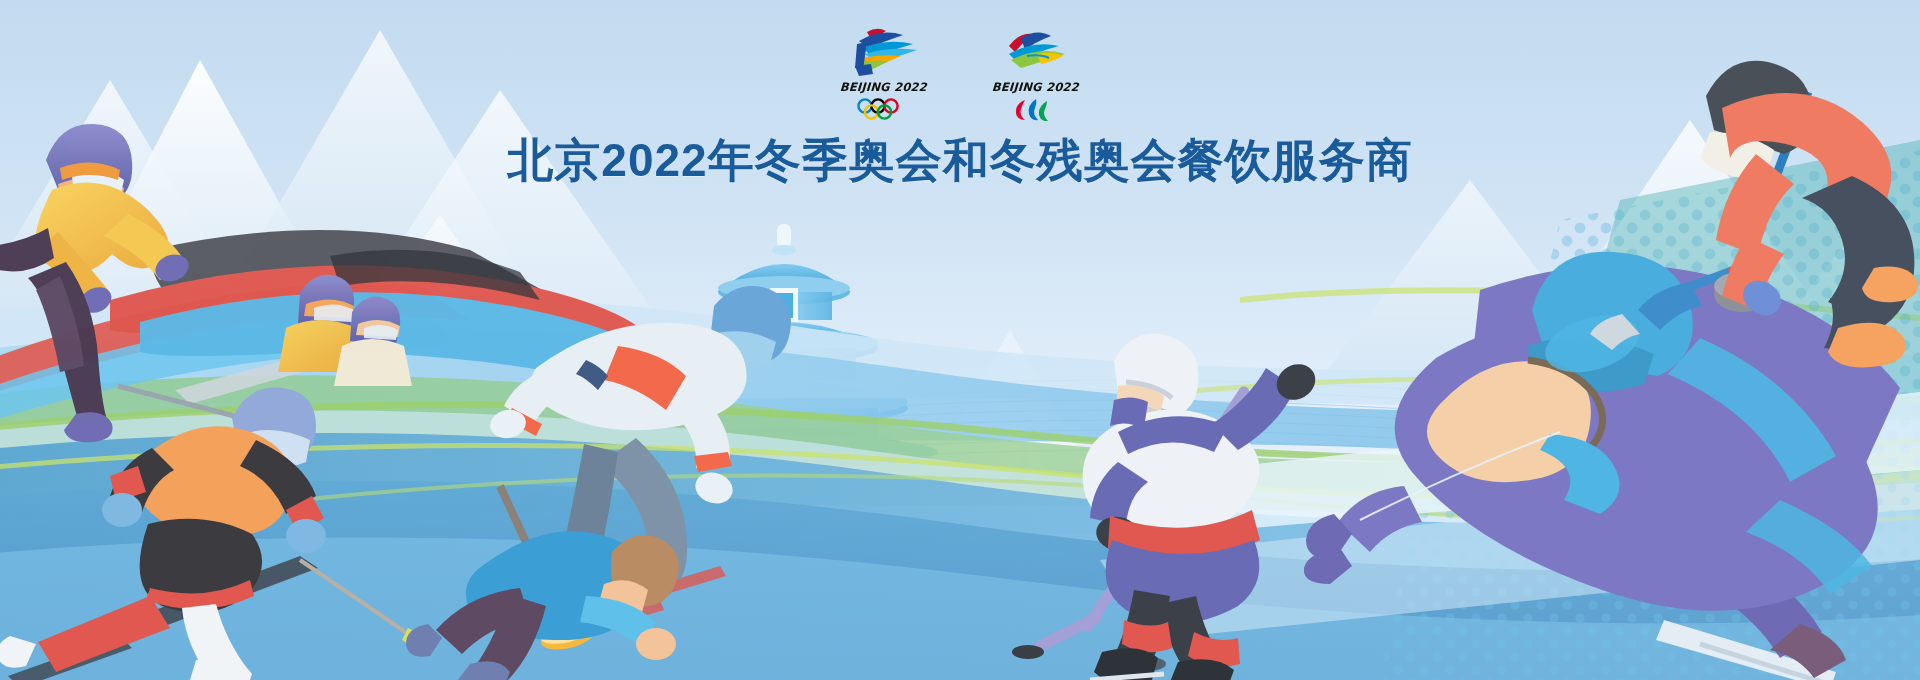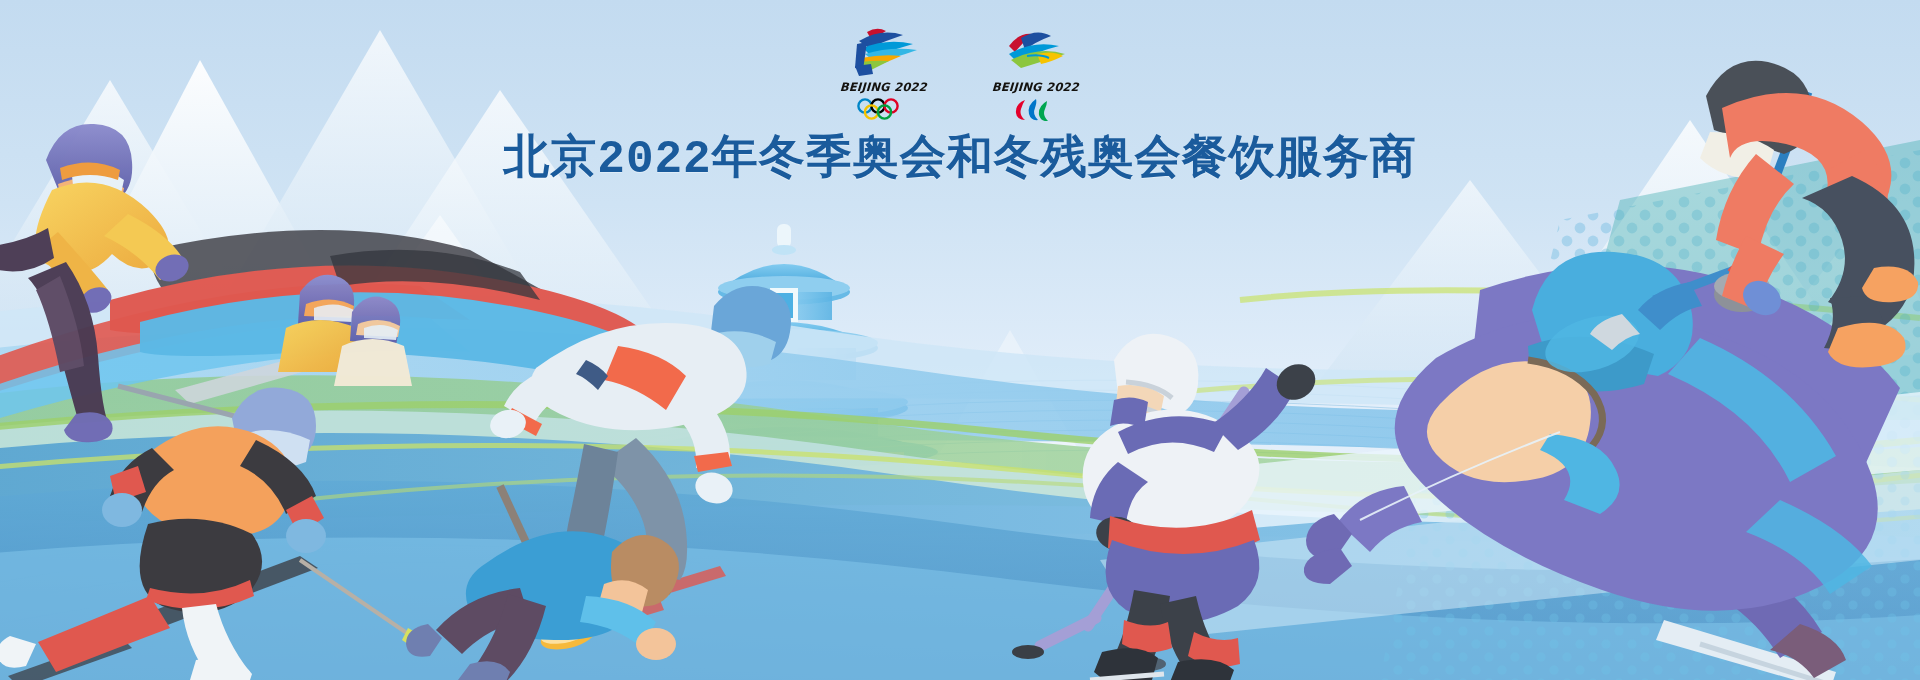--- a/index.html
+++ b/index.html
@@ -28,21 +28,21 @@
   .emblem-word{
     font-family:"DejaVu Sans",sans-serif;
     font-weight:700;font-style:italic;
     font-size:11.5px;letter-spacing:.2px;color:#14120f;
     white-space:nowrap;transform:skewX(-6deg);
   }
   .emblem-sub{height:24px;margin-top:1px;}
 
   #page-title{
     margin-top:14px;
-    font-family:Liberation Mono, monospace;
+    font-family:Liberation Sans, sans-serif;
     font-weight:700;
     font-size:46px;
     letter-spacing:1px;
     color:#1a5b9c;
     text-shadow:0 1px 0 rgba(255,255,255,.35);
     line-height:1.1;
   }
 </style>
 </head>
 <body>

